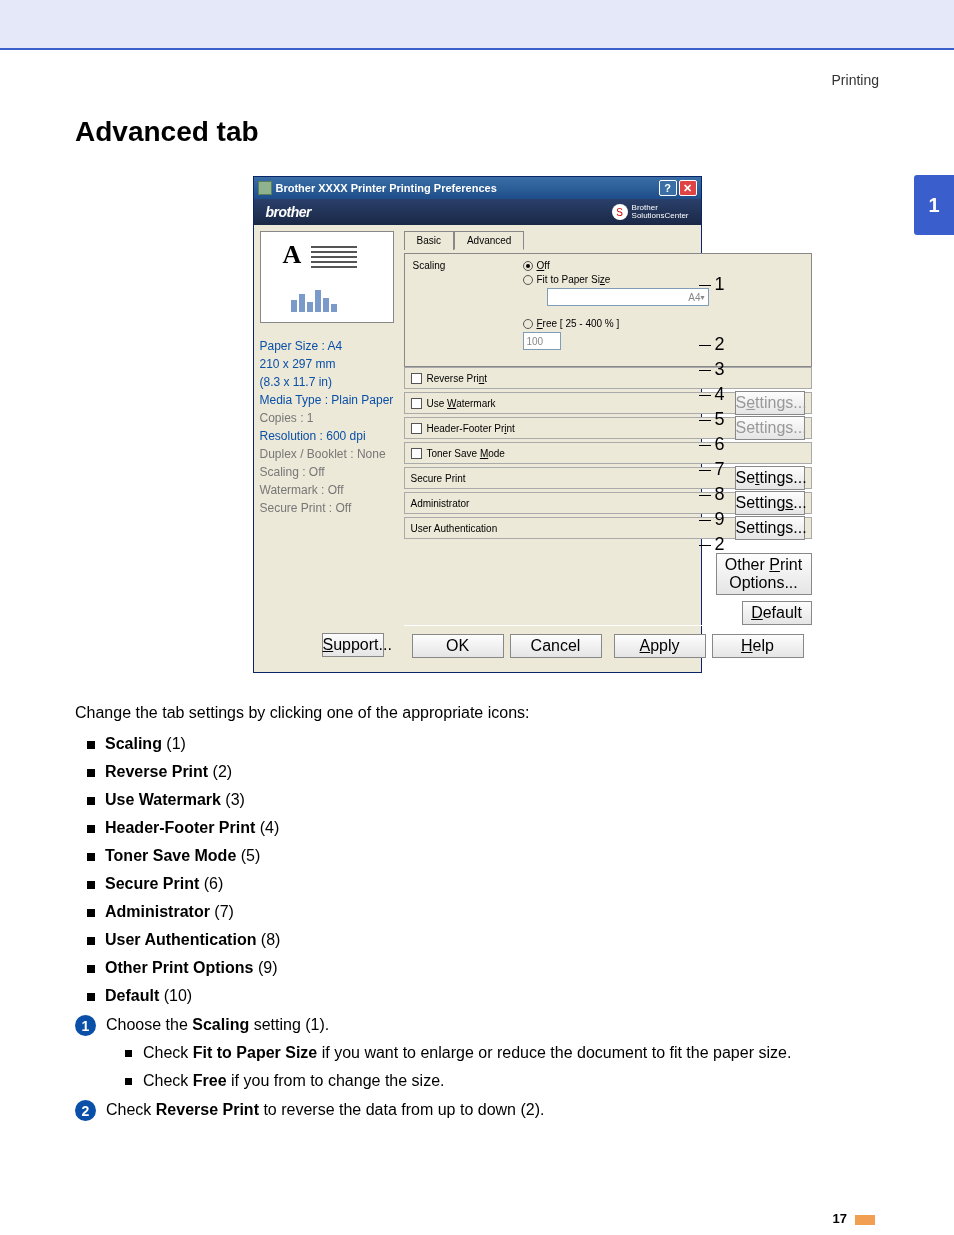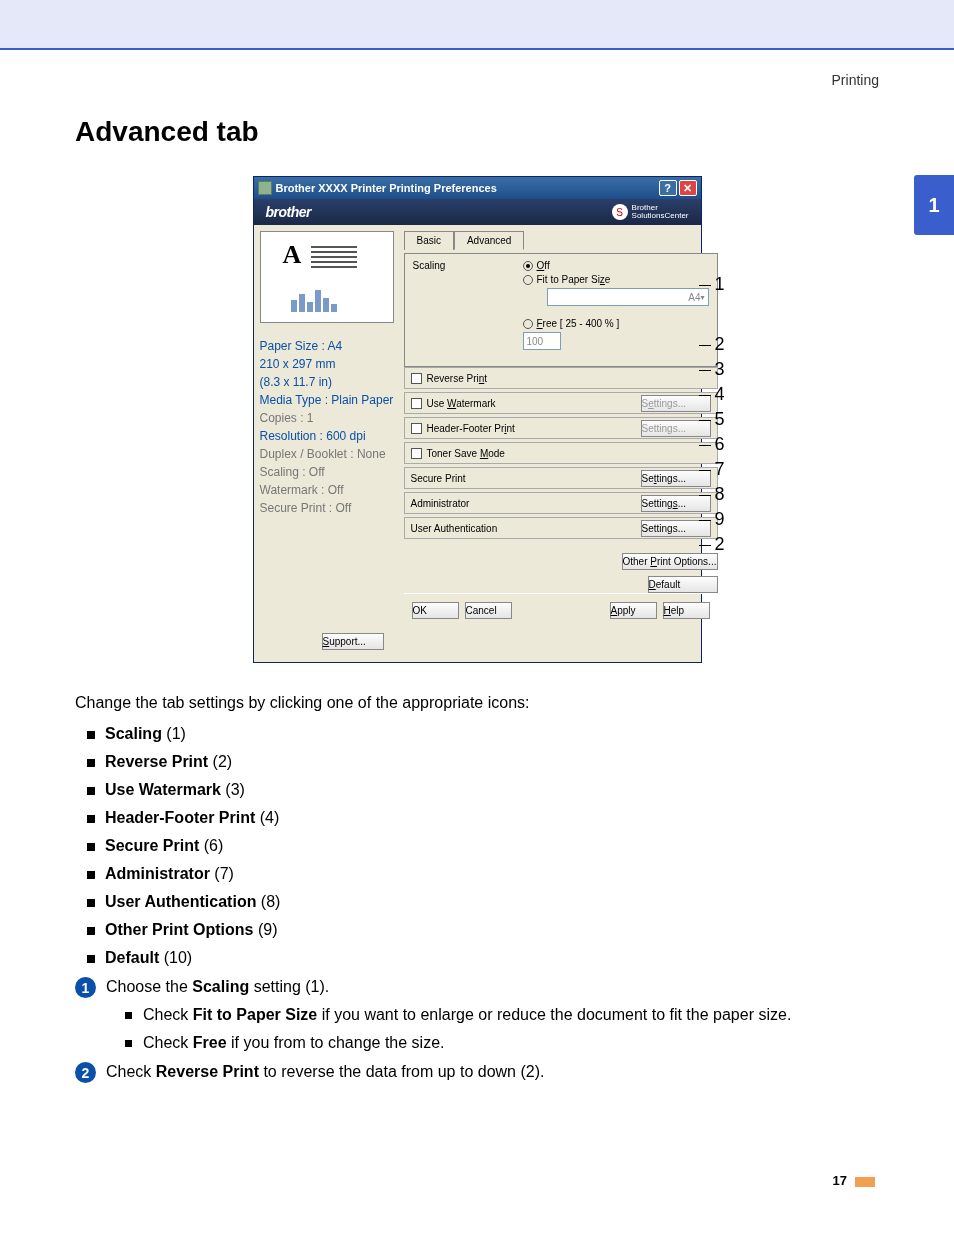--- a/index.html
+++ b/index.html
@@ -43,28 +43,28 @@
 .scaling-opts{flex:1}
 .radio-row{display:flex;align-items:center;gap:4px;margin-bottom:3px}
 .radio{width:10px;height:10px;border:1px solid #555;border-radius:50%;display:inline-block;position:relative}
 .radio.sel::after{content:"";position:absolute;width:4px;height:4px;background:#000;border-radius:50%;top:2px;left:2px}
 .combo,.spin{border:1px solid #7f9db9;background:#fff;height:18px;font-size:10px;padding:0 3px;color:#888}
 .combo{width:162px;margin-left:24px;display:flex;align-items:center;justify-content:flex-end}
 .combo .arrow{font-size:8px}
 .spin{width:38px;margin-left:0;display:flex;align-items:center}
 .opt-row{border:1px solid #aaa;background:#ece9d8;padding:4px 6px;margin-bottom:3px;display:flex;align-items:center;height:22px}
 .cb{width:11px;height:11px;border:1px solid #555;background:#fff;display:inline-block;margin-right:5px}
-.set-btn,.btn{border:1px solid #888;background:linear-gradient(#fdfdfd,#e5e5e5);font-size:10px;padding:2px 0;width:70px;text-align:left;margin-left:auto;cursor:default}
+.set-btn,.btn{border:1px solid #888;background:linear-gradient(#fdfdfd,#e5e5e5);font-size:16px;padding:2px 0;width:70px;text-align:center;margin-left:auto;cursor:default}
 .set-btn.dis{color:#999}
 .btn-row{display:flex;justify-content:flex-end;margin-top:14px;gap:4px}
 .btn-row .btn{width:96px}
 .default-row{display:flex;justify-content:flex-end;margin-top:6px}
 .default-row .btn{width:70px}
 .bottombar{display:flex;padding:8px;gap:6px;border-top:1px solid #fff}
-.bottombar .btn{width:47px}
+.bottombar .btn{width:92px}
 .bottombar .spacer{flex:1}
 .support-btn{width:62px;margin-left:auto;margin-right:4px}
 .leftbot{padding:6px;text-align:right}
 .body-text{font-size:16px;line-height:1.5;margin-bottom:10px}
 ul.sq{list-style:none;padding-left:30px}
 ul.sq li{position:relative;margin-bottom:10px;font-size:16px}
 ul.sq li::before{content:"";position:absolute;left:-18px;top:6px;width:8px;height:8px;background:#000}
 ul.sq.small li::before{width:7px;height:7px}
 .num-step{display:flex;gap:10px;margin-top:10px;margin-bottom:8px}
 .num-circle{width:21px;height:21px;border-radius:50%;background:#0a4fa8;color:#fff;font-size:14px;font-weight:bold;display:flex;align-items:center;justify-content:center;flex-shrink:0}
@@ -232,20 +232,21 @@
     </div>
   </div>
 
   <div class="body-text">Change the tab settings by clicking one of the appropriate icons:</div>
 
   <ul class="sq">
     <li><b>Scaling</b><span> (1)</span></li>
     <li><b>Reverse Print</b><span> (2)</span></li>
     <li><b>Use Watermark</b><span> (3)</span></li>
     <li><b>Header-Footer Print</b><span> (4)</span></li>
+    <li><b>Toner Save Mode</b><span> (5)</span></li>
     <li><b>Secure Print</b><span> (6)</span></li>
     <li><b>Administrator</b><span> (7)</span></li>
     <li><b>User Authentication</b><span> (8)</span></li>
     <li><b>Other Print Options</b><span> (9)</span></li>
     <li><b>Default</b><span> (10)</span></li>
   </ul>
 
   <div class="num-step">
     <div class="num-circle">1</div>
     <div class="num-text"><span>Choose the </span><b>Scaling</b><span> setting (1).</span></div>

